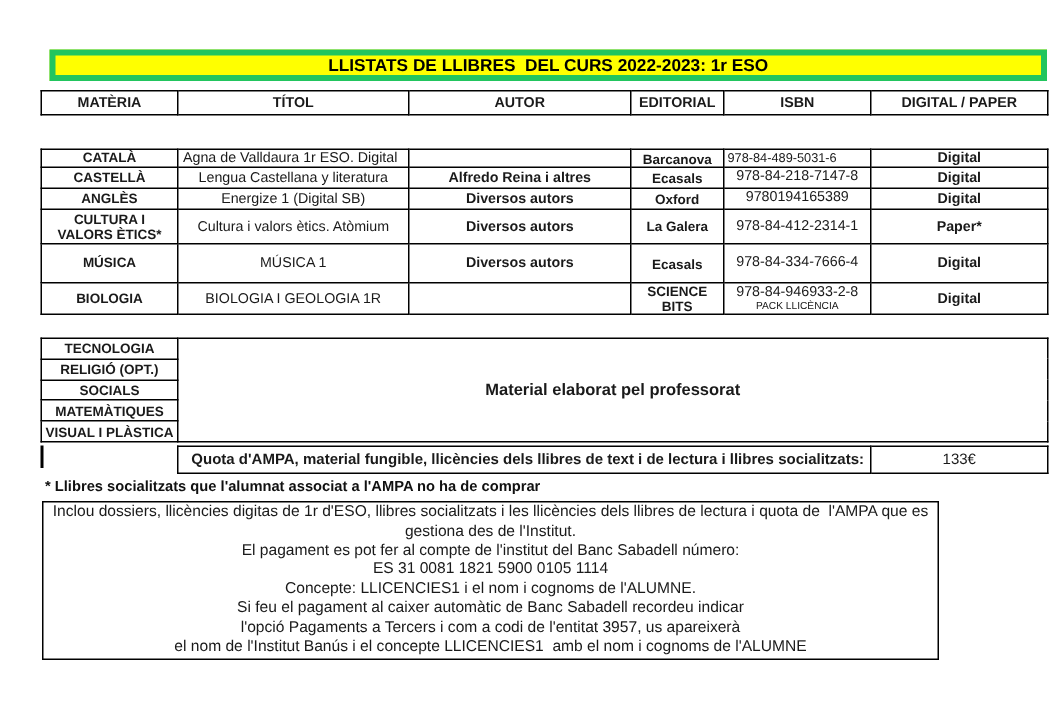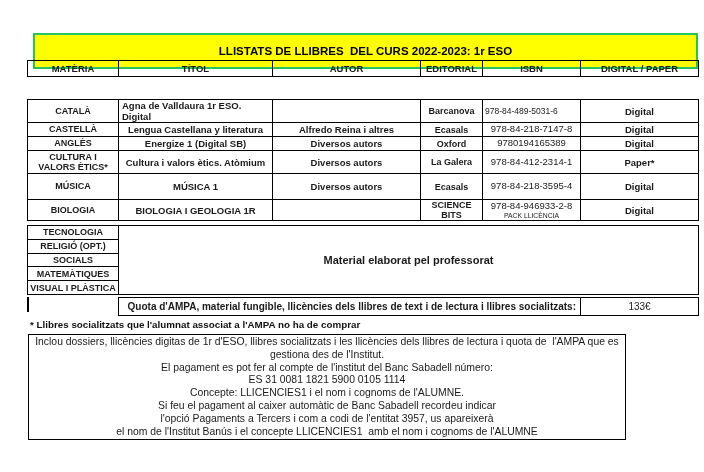--- a/index.html
+++ b/index.html
@@ -4,22 +4,22 @@
 <style>
   html,body{margin:0;padding:0;background:#fff;}
   body{
     width:704px;height:472px;position:relative;overflow:hidden;
     font-family:"Liberation Sans", sans-serif;color:#1a1a1a;
   }
   .abs{position:absolute;}
 
   
   .title-band{
-    left:33px;top:33px;width:665px;height:36px;box-sizing:border-box;
-    background:#ffff00;border:2px solid #22c55e;
+    left:33px;top:33px;width:665px;height:21px;box-sizing:border-box;
+    background:#ffff00;border:4px solid #22c55e;
     display:flex;align-items:center;justify-content:center;
     font-weight:700;font-size:11.5px;color:#000;white-space:pre;
   }
 
   
   table.tbl{position:absolute;border-collapse:collapse;table-layout:fixed;}
   table.tbl td{
     border:1.5px solid #000;text-align:center;vertical-align:middle;
     padding:0 2px;overflow:hidden;color:#1a1a1a;
   }
@@ -31,21 +31,21 @@
   
   .book-tbl{left:27px;top:99px;width:671px;}
   .book-tbl tr:nth-child(1) td{height:11px;}
   .book-tbl tr:nth-child(2) td{height:13px;}
   .book-tbl tr:nth-child(3) td{height:13px;}
   .book-tbl tr:nth-child(4) td{height:22px;}
   .book-tbl tr:nth-child(5) td{height:25px;}
   .book-tbl tr:nth-child(6) td{height:13px;}
   .book-tbl tr:nth-child(7) td{height:23px;}
   .c-materia{font-weight:700;font-size:9px;line-height:10.5px;}
-  .c-titol{font-weight:700;font-size:9.5px;}
+  .c-titol{font-weight:400;font-size:9.5px;}
   .c-titol.left{text-align:left;padding-left:3px;}
   .c-autor{font-weight:700;font-size:9.5px;white-space:pre-line;line-height:11px;}
   .c-editorial{font-weight:700;font-size:9px;}
   .c-isbn{font-weight:400;font-size:9.5px;line-height:10.5px;}
   .c-isbn.small-left{text-align:left;font-size:8.5px;padding-left:2px;}
   .c-isbn .isbn-note{display:block;font-size:6.8px;font-weight:400;line-height:7.5px;}
   .c-format{font-weight:700;font-size:9.5px;margin-left:38px;}
 
   
   .mat-tbl{left:27px;top:225px;width:671px;}
@@ -137,21 +137,21 @@
         <td class="c-autor">Diversos autors</td>
         <td class="c-editorial">La Galera</td>
         <td class="c-isbn"><span>978-84-412-2314-1</span></td>
         <td class="c-format">Paper*</td>
       </tr>
       <tr>
         <td class="c-materia">MÚSICA</td>
         <td class="c-titol">MÚSICA 1</td>
         <td class="c-autor">Diversos autors</td>
         <td class="c-editorial">Ecasals</td>
-        <td class="c-isbn"><span>978-84-218-3595-4</span></td>
+        <td class="c-isbn"><span>978-84-334-7666-4</span></td>
         <td class="c-format">Digital</td>
       </tr>
       <tr>
         <td class="c-materia">BIOLOGIA</td>
         <td class="c-titol">BIOLOGIA I GEOLOGIA 1R</td>
         <td class="c-autor"></td>
         <td class="c-editorial">SCIENCE BITS</td>
         <td class="c-isbn"><span>978-84-946933-2-8</span><span class="isbn-note">PACK LLICÈNCIA</span></td>
         <td class="c-format">Digital</td>
       </tr>

